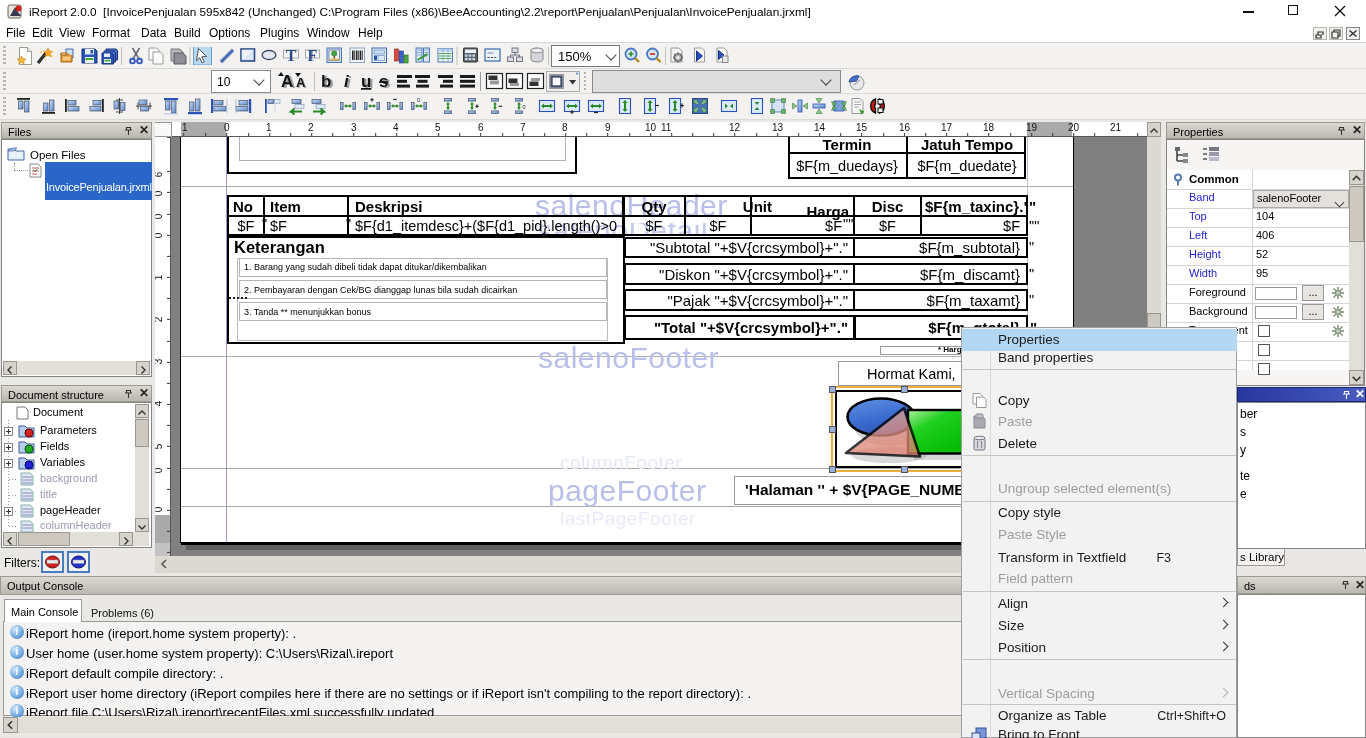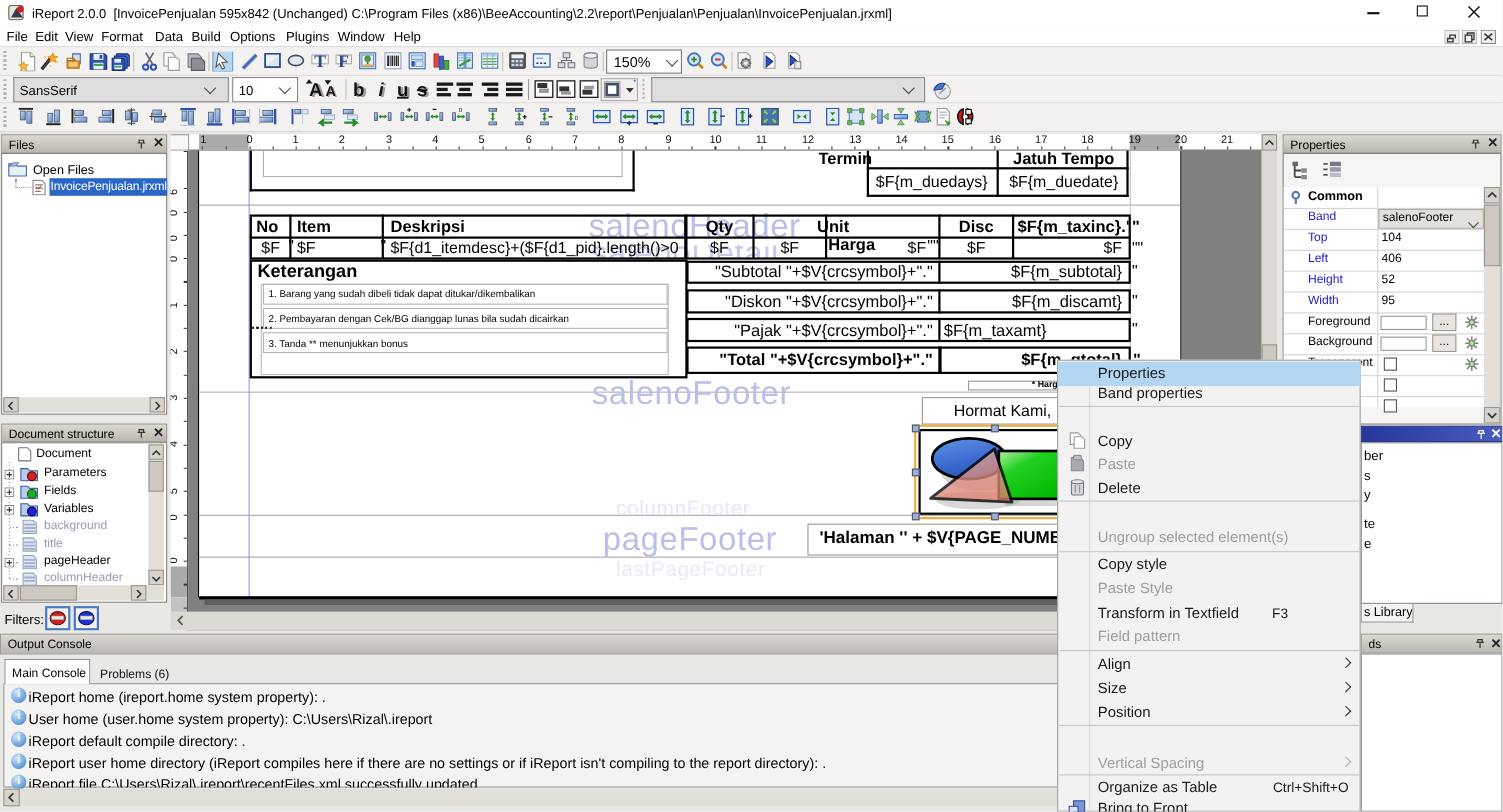--- a/index.html
+++ b/index.html
@@ -300,24 +300,20 @@
         </g>
       <g transform="translate(94,0)">
           <path d="M3 1 h7 l3 3 v11 h-10 z" fill="#fcfcfa" stroke="#999"></path>
           <path d="M4.5 3.5 l5.5 4.5 -5.5 4.5 z" fill="#2a52c8" stroke="#16307a"></path>
           <rect x="8.5" y="9" width="5.5" height="6.5" fill="#e8e8ea" stroke="#888"></rect>
         </g>
     </svg>
   </div>
   <div class="abs" id="tb2">
     <div class="abs" style="left:3px;top:3px;width:3px;height:19px;background:repeating-linear-gradient(180deg,#b8b5ae 0 2px,transparent 2px 4px)"></div>
-    <div class="combo" style="left:12px;top:1px;width:196px;height:23px;background:#dedede;border-color:#8a8a8a">
-        <span style="position:absolute;left:5px;top:4px;font-size:12px">SansSerif</span>
-        <span class="arr" style="right:12px"></span>
-      </div>
     <div class="combo" style="left:211px;top:1px;width:60px;height:23px;border-color:#8a8a8a">
         <span style="position:absolute;left:5px;top:4px;font-size:12px">10</span>
         <span class="arr" style="right:7px"></span>
       </div>
     <svg class="abs" style="left:0;top:2px" width="880" height="22" viewBox="0 0 880 22">
       <g opacity="0.35" transform="translate(1.2,1.2)">
         <text x="282" y="16" font-size="17" font-weight="bold" fill="#000">A</text>
           <text x="296" y="16" font-size="13" font-weight="bold" fill="#000">A</text>
         <text x="322" y="16" font-size="17" font-weight="bold" fill="#000">b</text>
           <text x="345" y="16" font-size="17" font-weight="bold" font-style="italic" fill="#000">i</text>
@@ -637,21 +633,21 @@
         <path d="M1 3 h6 l2 2 h8 v9 h-16 z" fill="#e8f0f8" stroke="#4466aa"></path>
         <path d="M1 5 l4-3 5 0 -3 3z" fill="#aac4e0" stroke="#4466aa" stroke-width=".7"></path>
       </svg>
     <span class="abs" style="left:30px;top:149px;font-size:11.5px">Open Files</span>
     <div class="abs" style="left:14px;top:163px;width:14px;height:8px;border-left:1px dotted #999;border-bottom:1px dotted #999"></div>
     <svg class="abs" style="left:28px;top:163px" width="15" height="15" viewBox="0 0 15 15">
         <path d="M2 1 h8 l3 3 v10 h-11 z" fill="#fff" stroke="#888"></path>
         <path d="M4 5 h7 M4 8 h7 M4 11 h5" stroke="#c06060" stroke-width="1.2"></path>
         <path d="M5 7 l2 2 M9 6 l-2 3" stroke="#448844" stroke-width="1"></path>
       </svg>
-    <div class="abs" style="left:45px;top:162px;height:16px;background:#2a66c8;color:#fff;font-size:11px;letter-spacing:-0.2px;padding:2px 1px;white-space:nowrap;overflow:hidden;width:107px">InvoicePenjualan.jrxml</div>
+    <div class="abs" style="left:45px;top:162px;height:16px;background:#2a66c8;color:#fff;font-size:11px;letter-spacing:-0.2px;padding:19px 1px;white-space:nowrap;overflow:hidden;width:107px">InvoicePenjualan.jrxml</div>
 
     <div class="abs" style="left:3px;top:361px;width:147px;height:14px;background:#e2dfd8"></div>
     <div class="scrollbtn" style="left:3px;top:361px;width:14px;height:14px"><svg width="12" height="12" viewBox="0 0 12 12">
           <path d="M7.5 2.5 L4 6 l3.5 3.5" stroke="#333" fill="none" stroke-width="1.4"></path>
         </svg></div>
     <div class="scrollbtn" style="left:136px;top:361px;width:14px;height:14px"><svg width="12" height="12" viewBox="0 0 12 12">
           <path d="M4.5 2.5 L8 6 l-3.5 3.5" stroke="#333" fill="none" stroke-width="1.4"></path>
         </svg></div>
 
     <div class="panelhdr" style="left:1px;top:385px;width:151px;height:17px">
@@ -772,21 +768,21 @@
       <span class="rnum" style="left:94px;top:0px">1</span>
       <span class="rnum" style="left:136px;top:0px">2</span>
       <span class="rnum" style="left:179px;top:0px">3</span>
       <span class="rnum" style="left:221px;top:0px">4</span>
       <span class="rnum" style="left:263px;top:0px">5</span>
       <span class="rnum" style="left:306px;top:0px">6</span>
       <span class="rnum" style="left:348px;top:0px">7</span>
       <span class="rnum" style="left:390px;top:0px">8</span>
       <span class="rnum" style="left:433px;top:0px">9</span>
       <span class="rnum" style="left:473px;top:0px">10</span>
-      <span class="rnum" style="left:515px;top:0px">11</span>
+      <span class="rnum" style="left:489px;top:0px">11</span>
       <span class="rnum" style="left:557px;top:0px">12</span>
       <span class="rnum" style="left:600px;top:0px">13</span>
       <span class="rnum" style="left:642px;top:0px">14</span>
       <span class="rnum" style="left:684px;top:0px">15</span>
       <span class="rnum" style="left:727px;top:0px">16</span>
       <span class="rnum" style="left:769px;top:0px">17</span>
       <span class="rnum" style="left:811px;top:0px">18</span>
       <span class="rnum" style="left:854px;top:0px">19</span>
       <span class="rnum" style="left:896px;top:0px">20</span>
       <span class="rnum" style="left:938px;top:0px">21</span>
@@ -832,40 +828,40 @@
     <div class="abs" style="left:186px;top:545px;width:892px;height:5px;background:#5f5f5f"></div>
   </div>
   <div id="designelems" style="position:absolute;left:0;top:0;z-index:4">
 
     <div class="abs" style="left:227px;top:137px;width:350px;height:37px;border:2.5px solid #000;border-top:none"></div>
     <div class="abs" style="left:239px;top:137px;width:327px;height:24px;border:1px solid #b0b0b0;border-top:none"></div>
 
     <div class="abs" style="left:788px;top:137px;width:238px;height:42px;border:2px solid #000;border-top:none"></div>
     <div class="abs" style="left:906px;top:137px;width:2px;height:42px;background:#000"></div>
     <div class="abs" style="left:788px;top:152px;width:238px;height:2px;background:#000"></div>
-    <div class="cell hdrtxt" style="left:744px;top:136px;width:118px;text-align:left">Termin</div>
+    <div class="cell hdrtxt" style="left:788px;top:136px;width:118px;text-align:center">Termin</div>
     <div class="cell hdrtxt" style="left:908px;top:136px;width:118px;text-align:center">Jatuh Tempo</div>
     <div class="cell" style="left:788px;top:158px;width:118px;text-align:center">$F{m_duedays}</div>
     <div class="cell" style="left:908px;top:158px;width:118px;text-align:center">$F{m_duedate}</div>
 
     <div class="abs" style="left:227px;top:195px;width:801px;height:40.5px;border:2.5px solid #000"></div>
     <div class="abs" style="left:227px;top:214.5px;width:801px;height:2px;background:#000"></div>
     <div class="abs" style="left:263px;top:195px;width:2px;height:40px;background:#000"></div>
     <div class="abs" style="left:347px;top:195px;width:2px;height:40px;background:#000"></div>
     <div class="abs" style="left:622px;top:195px;width:2.5px;height:40px;background:#000"></div>
     <div class="abs" style="left:684px;top:195px;width:2px;height:40px;background:#000"></div>
     <div class="abs" style="left:750px;top:195px;width:2px;height:40px;background:#000"></div>
     <div class="abs" style="left:853px;top:195px;width:2px;height:40px;background:#000"></div>
     <div class="abs" style="left:920px;top:195px;width:2px;height:40px;background:#000"></div>
     <div class="cell hdrtxt" style="left:233px;top:197.5px">No</div>
     <div class="cell hdrtxt" style="left:270px;top:197.5px">Item</div>
     <div class="cell hdrtxt" style="left:355px;top:197.5px">Deskripsi</div>
     <div class="cell hdrtxt" style="left:624px;top:197.5px;width:60px;text-align:center">Qty</div>
     <div class="cell hdrtxt" style="left:686px;top:197.5px;width:86px;text-align:right">Unit</div>
-    <div class="cell hdrtxt" style="left:753px;top:214px;width:96px;">Harga</div>
+    <div class="cell hdrtxt" style="left:753px;top:203px;width:96px;text-align:right">Harga</div>
     <div class="cell hdrtxt" style="left:855px;top:197.5px;width:65px;text-align:center">Disc</div>
     <div class="cell hdrtxt" style="left:925px;top:197.5px;width:101px">$F{m_taxinc}."</div>
     <div class="cell hdrtxt" style="left:1029px;top:197.5px">"</div>
     <div class="cell" style="left:229px;top:217.5px;width:34px;text-align:center">$F</div>
     <div class="cell" style="left:262px;top:216px">"</div>
     <div class="cell" style="left:270px;top:217.5px">$F</div>
     <div class="cell" style="left:346px;top:216px">"</div>
     <div class="cell" style="left:355px;top:217.5px;width:267px">$F{d1_itemdesc}+($F{d1_pid}.length()&gt;0</div>
     <div class="cell" style="left:624px;top:217.5px;width:60px;text-align:center">$F</div>
     <div class="cell" style="left:686px;top:217.5px;width:64px;text-align:center">$F</div>
@@ -893,21 +889,21 @@
     <div class="abs" style="left:853px;top:236.5px;width:2px;height:21.5px;background:#000"></div>
     <div class="abs" style="left:853px;top:263px;width:2px;height:21.5px;background:#000"></div>
     <div class="abs" style="left:853px;top:289px;width:2px;height:21.5px;background:#000"></div>
     <div class="abs" style="left:853px;top:314.5px;width:2.5px;height:25px;background:#000"></div>
     <div class="cell" style="left:628px;top:239px;width:220px;text-align:right;font-size:15px">"Subtotal "+$V{crcsymbol}+"."</div>
     <div class="cell" style="left:628px;top:265.5px;width:220px;text-align:right;font-size:15px">"Diskon "+$V{crcsymbol}+"."</div>
     <div class="cell" style="left:628px;top:291.5px;width:220px;text-align:right;font-size:15px">"Pajak "+$V{crcsymbol}+"."</div>
     <div class="cell hdrtxt" style="left:628px;top:319px;width:220px;text-align:right">"Total "+$V{crcsymbol}+"."</div>
     <div class="cell" style="left:858px;top:239px;width:162px;text-align:right;font-size:15px">$F{m_subtotal}</div>
     <div class="cell" style="left:858px;top:265.5px;width:162px;text-align:right;font-size:15px">$F{m_discamt}</div>
-    <div class="cell" style="left:858px;top:291.5px;width:162px;text-align:left;font-size:15px">$F{m_taxamt}</div>
+    <div class="cell" style="left:858px;top:291.5px;width:162px;text-align:right;font-size:15px">$F{m_taxamt}</div>
     <div class="cell hdrtxt" style="left:858px;top:319px;width:162px;text-align:right">$F{m_gtotal}</div>
     <div class="cell" style="left:1029px;top:239px">"</div>
     <div class="cell" style="left:1029px;top:265.5px">"</div>
     <div class="cell" style="left:1029px;top:291.5px">"</div>
     <div class="cell hdrtxt" style="left:1030px;top:319px">"</div>
 
     <div class="abs" style="left:880px;top:345.5px;width:145px;height:9.5px;border:1px solid #999;background:#fff"></div>
     <div class="cell hdrtxt" style="left:938px;top:345px;font-size:8px">* Harga sudah termasuk PPN</div>
 
     <div class="abs" style="left:838px;top:360.5px;width:188px;height:25px;border:1px solid #999;background:#fff"></div>

